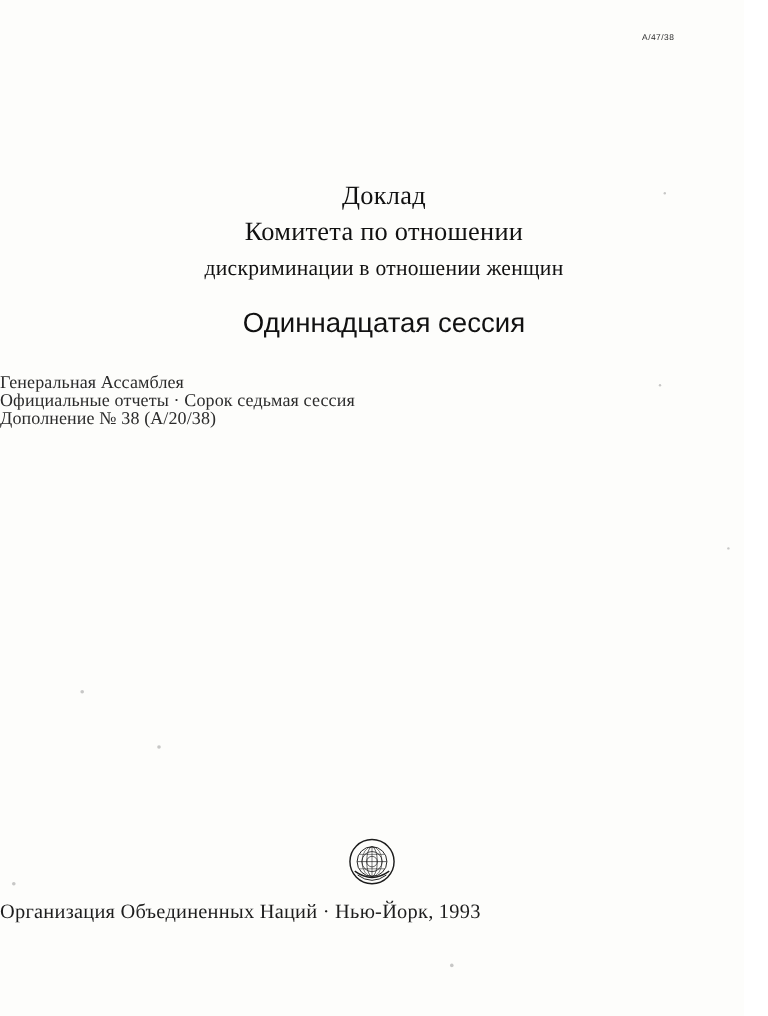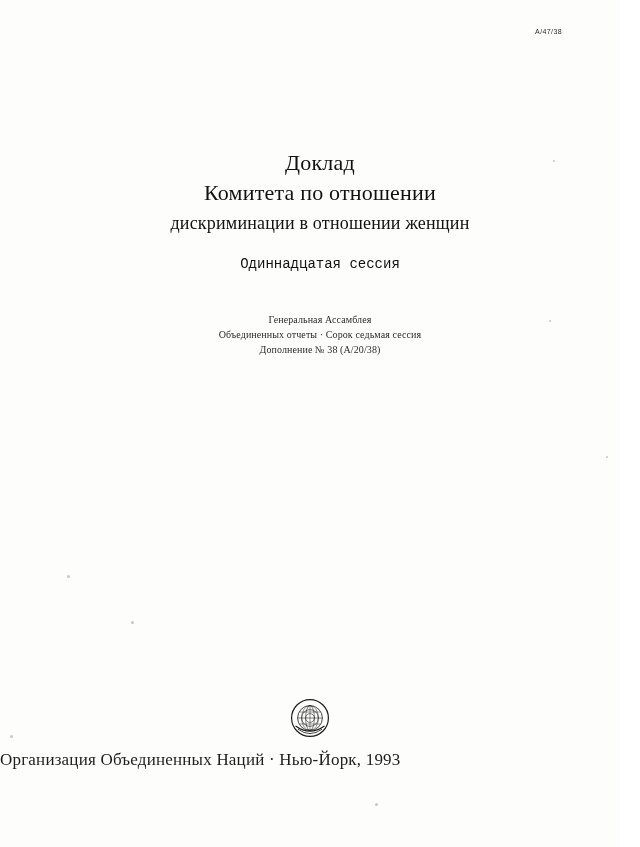--- a/index.html
+++ b/index.html
@@ -47,33 +47,32 @@
     line-height: 30px;
     color: #111;
     letter-spacing: 0.2px;
   }
   .title-line.l1 { font-size: 22px; }
   .title-line.l2 { font-size: 22px; }
   .title-line.l3 { font-size: 18px; }
 
   .session-line {
     margin-top: 18px;
-    font-family: Liberation Mono, monospace;
-    font-size: 14px;
+    font-family: Liberation Sans, sans-serif;
+    font-size: 23px;
     color: #111;
   }
 
   .imprint {
     position: absolute;
     top: 312px;
     left: 0;
     width: 640px;
-    text-align: center;
     font-family: "Liberation Serif", serif;
-    font-size: 10px;
+    font-size: 15px;
     line-height: 15px;
     color: #2b2b2b;
     letter-spacing: 0.1px;
   }
 
   .emblem {
     position: absolute;
     top: 698px;
     left: 50%;
     transform: translateX(-50%);
@@ -110,21 +109,21 @@
 
   <div class="title-block">
     <div class="title-line l1">Доклад</div>
     <div class="title-line l2">Комитета по отношении</div>
     <div class="title-line l3">дискриминации в отношении женщин</div>
     <div class="session-line">Одиннадцатая сессия</div>
   </div>
 
   <div class="imprint">
     <div>Генеральная Ассамблея</div>
-    <div>Объединенных отчеты · Сорок седьмая сессия</div>
+    <div>Официальные отчеты · Сорок седьмая сессия</div>
     <div>Дополнение № 38 (A/20/38)</div>
   </div>
 
   <div class="emblem">
     <svg viewBox="0 0 100 100" width="40" height="40" aria-hidden="true">
       <circle cx="50" cy="50" r="46" fill="none" stroke="#1c1c1c" stroke-width="3"></circle>
       <circle cx="50" cy="50" r="31" fill="none" stroke="#1c1c1c" stroke-width="2"></circle>
       <circle cx="50" cy="50" r="21" fill="none" stroke="#1c1c1c" stroke-width="1.6"></circle>
       <circle cx="50" cy="50" r="11" fill="none" stroke="#1c1c1c" stroke-width="1.4"></circle>
       <ellipse cx="50" cy="50" rx="11" ry="31" fill="none" stroke="#1c1c1c" stroke-width="1.4"></ellipse>

